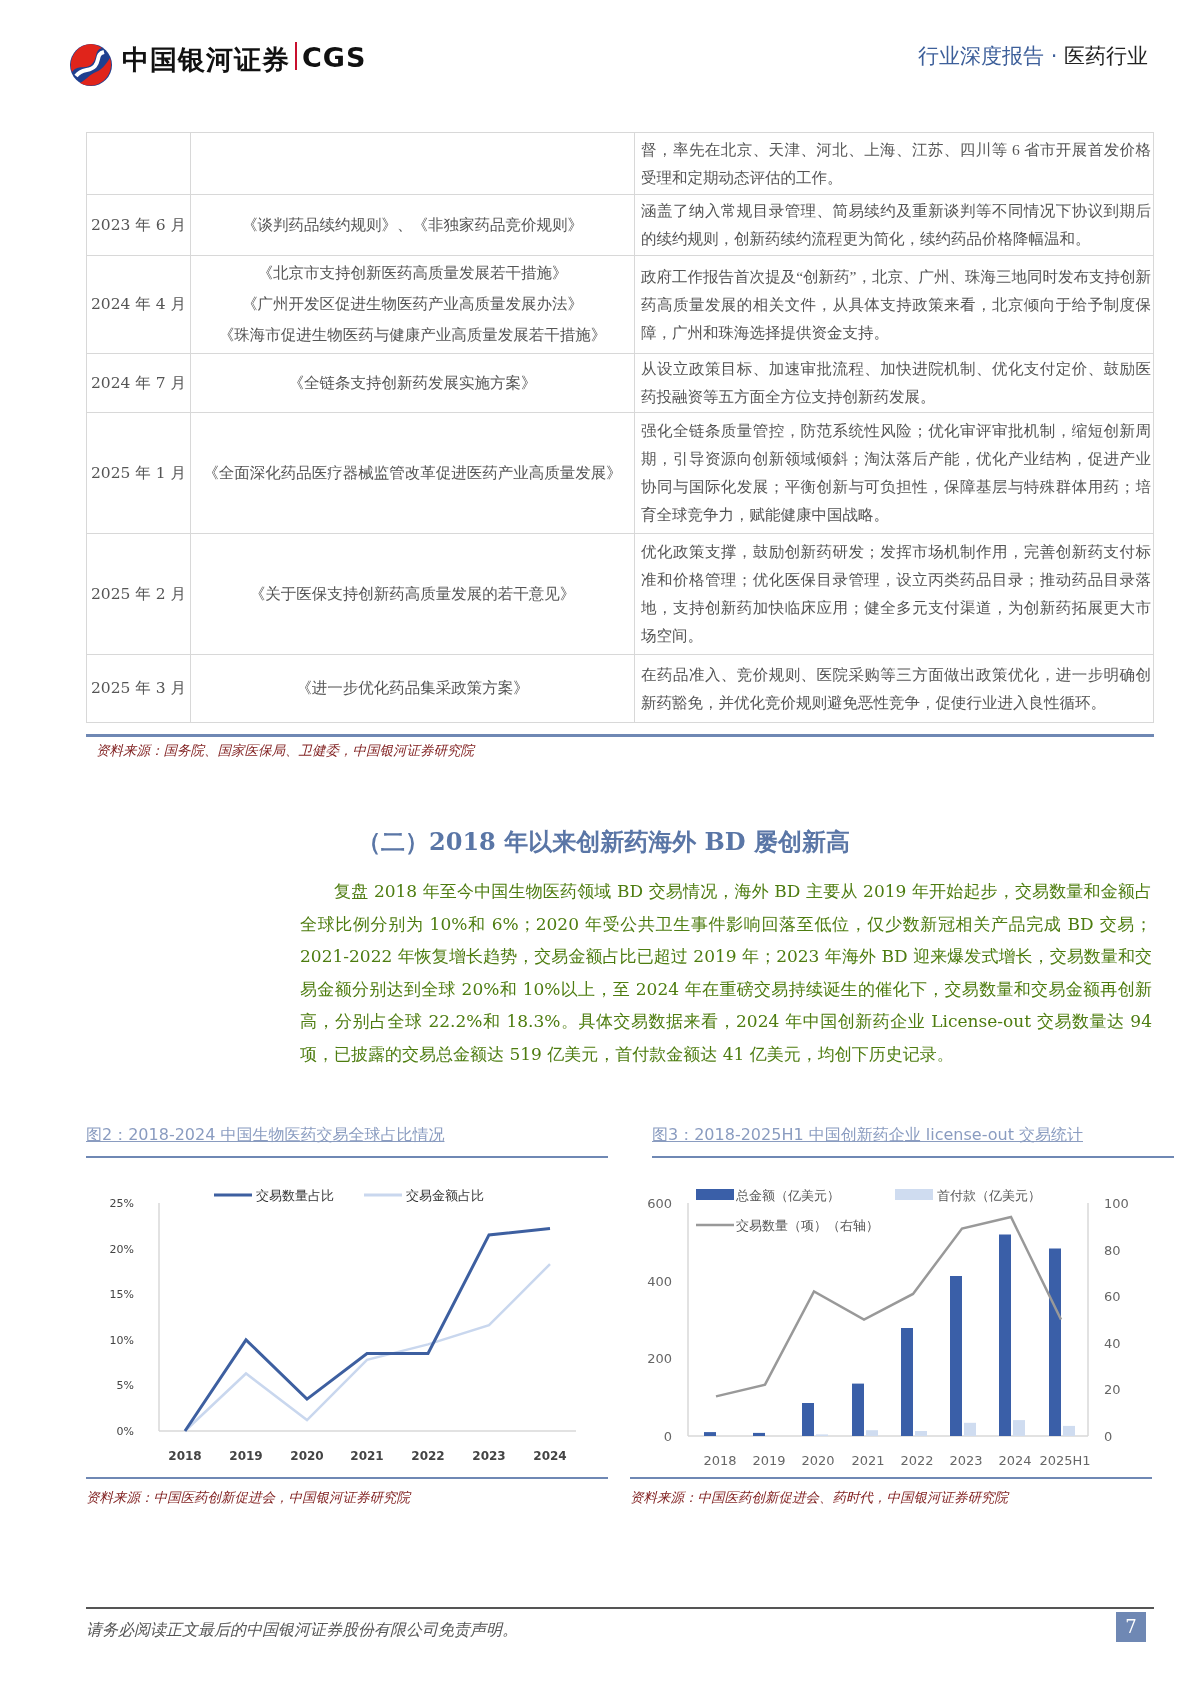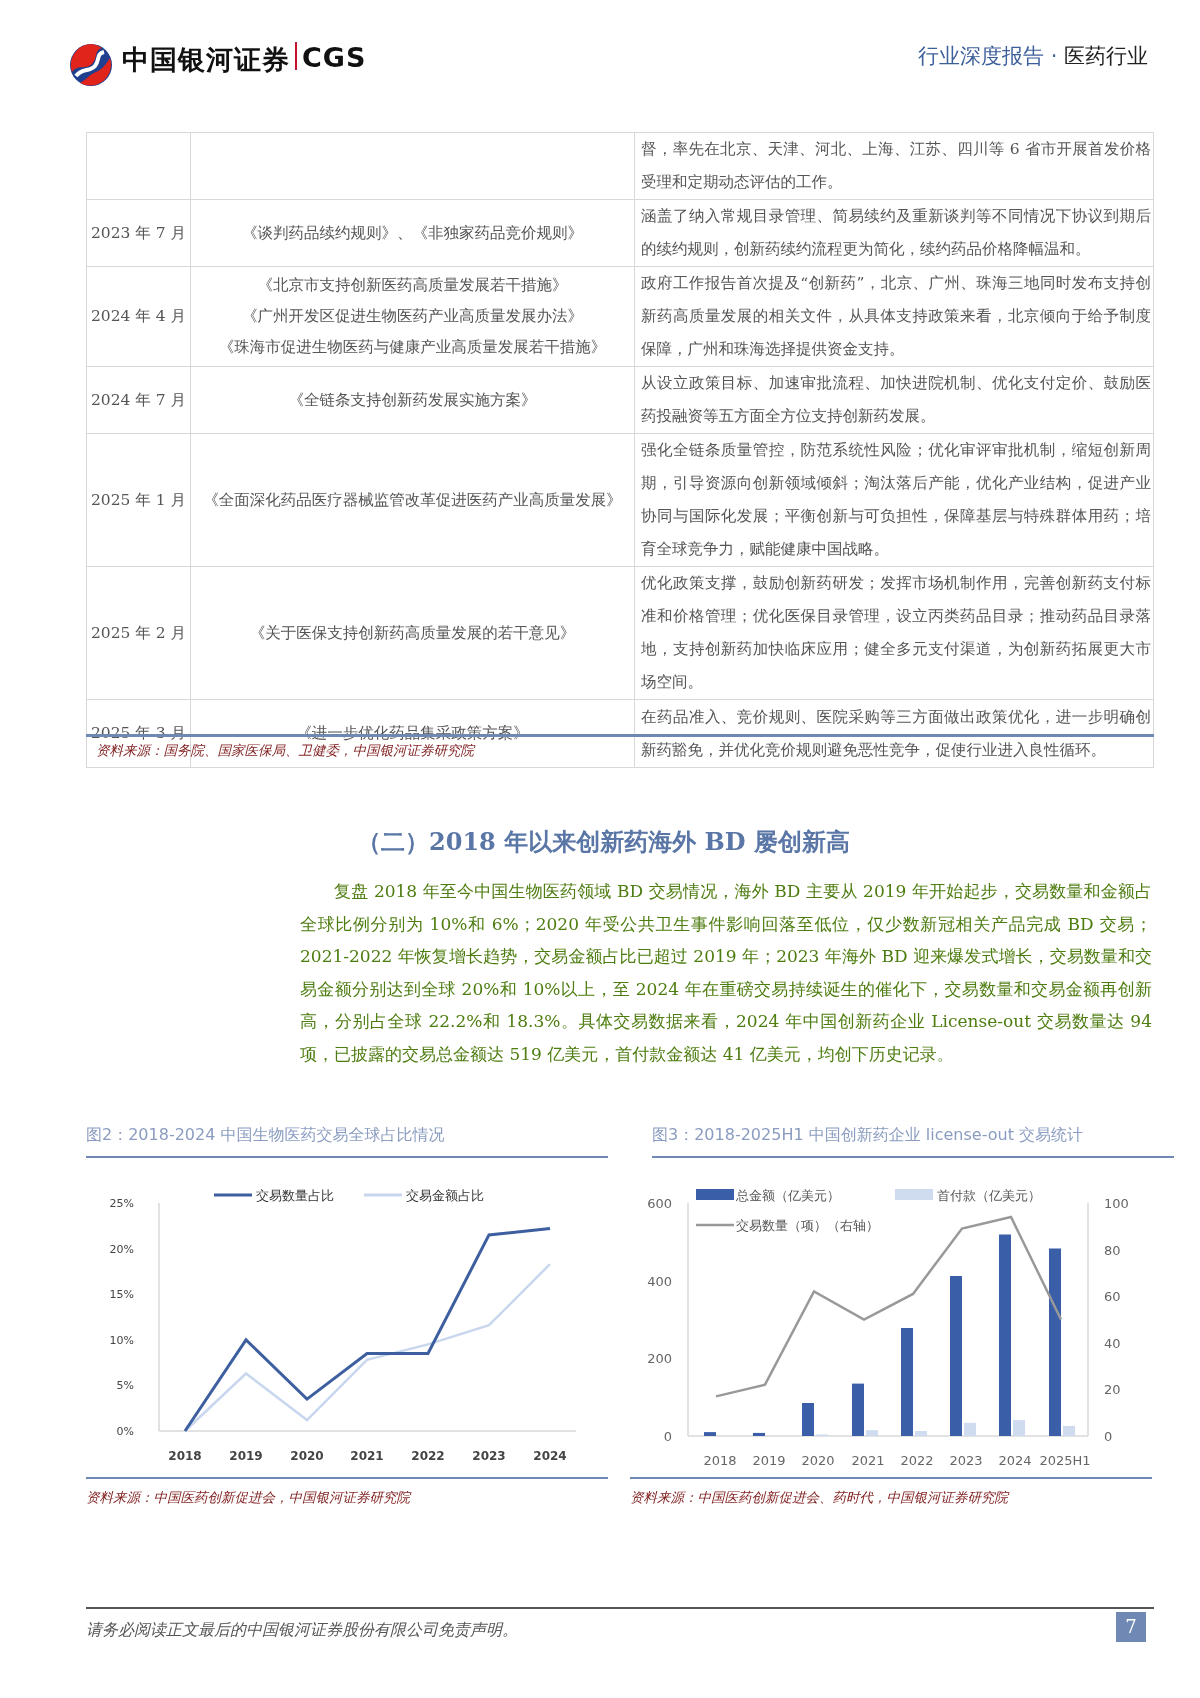--- a/index.html
+++ b/index.html
@@ -9,29 +9,29 @@
   .logo-mark { width: 46px; height: 46px; margin-right: 8px; }
   .logo-text { font-family: "DejaVu Sans", "Liberation Sans", sans-serif; font-weight: bold; font-size: 27px; color: #111; letter-spacing: 1px; }
   .logo-sep { display: inline-block; width: 2px; height: 28px; background: #c8102e; margin: 0 5px; vertical-align: middle; }
   .report-type { position: absolute; right: 0; top: 0; font-family: "DejaVu Sans", "Liberation Sans", sans-serif; font-size: 21px; color: #3d5f9a; }
   .report-type .ind { color: #222; }
 
   table.policy { position: absolute; left: 86px; top: 132px; width: 1068px; border-collapse: collapse; font-size: 15.5px; color: #555; }
   table.policy td { border: 1px solid #d8d8d8; vertical-align: middle; }
   td.c-date { width: 101px; text-align: center; padding: 0 4px; white-space: nowrap; }
   td.c-doc { width: 444px; text-align: center; line-height: 31px; padding: 0 2px; }
-  td.c-desc { line-height: 33px; padding: 0 2px 0 6px; text-align: justify; }
+  td.c-desc { line-height: 28px; padding: 0 2px 0 6px; text-align: justify; font-family: Liberation Serif, serif; }
   .table-bottom { position: absolute; left: 86px; top: 734px; width: 1068px; height: 3px; background: #6f88b4; }
   .src { font-size: 13.5px; color: #7f1d1d; font-style: italic; position: absolute; }
 
   .section-title { position: absolute; left: 357px; top: 826px; font-size: 24px; font-weight: bold; color: #5a76a6; }
   .body-text { position: absolute; left: 300px; top: 875px; width: 852px; font-size: 17px; line-height: 32.5px; color: #4d7c0f; text-align: justify; text-indent: 2em; }
 
   .fig { position: absolute; top: 1125px; width: 522px; }
-  .fig-title { font-family: "DejaVu Sans", "Liberation Sans", sans-serif; font-size: 16px; color: #8a9cc0; height: 28px; }
+  .fig-title { font-family: "DejaVu Sans", "Liberation Sans", sans-serif; font-size: 16px; color: #8a9cc0; height: 28px; text-decoration: underline; }
   .fig-rule { height: 2px; background: #6f88b4; margin-top: 3px; }
   .fig-bottom-rule { position: absolute; height: 1.5px; background: #6f88b4; }
   svg text { font-family: "DejaVu Sans", "Liberation Sans", sans-serif; }
 
   .footer-rule { position: absolute; left: 86px; top: 1607px; width: 1068px; height: 2px; background: #555; }
   .footer-text { position: absolute; left: 86px; top: 1620px; font-size: 16px; color: #555; font-style: italic; }
   .page-num { position: absolute; left: 1116px; top: 1612px; width: 30px; height: 30px; background: #6f88b4; color: #fff; font-size: 18px; text-align: center; line-height: 30px; }
 </style>
 </head>
 <body>
@@ -56,21 +56,21 @@
 <table class="policy">
   <tbody>
     <tr style="height:62px">
       <td class="c-date"></td>
       <td class="c-doc">
           <div></div>
         </td>
       <td class="c-desc">督，率先在北京、天津、河北、上海、江苏、四川等 6 省市开展首发价格受理和定期动态评估的工作。</td>
     </tr>
     <tr style="height:61px">
-      <td class="c-date">2023 年 7 月</td>
+      <td class="c-date">2023 年 6 月</td>
       <td class="c-doc">
           <div>《谈判药品续约规则》、《非独家药品竞价规则》</div>
         </td>
       <td class="c-desc">涵盖了纳入常规目录管理、简易续约及重新谈判等不同情况下协议到期后的续约规则，创新药续约流程更为简化，续约药品价格降幅温和。</td>
     </tr>
     <tr style="height:98px">
       <td class="c-date">2024 年 4 月</td>
       <td class="c-doc">
         <div>《北京市支持创新医药高质量发展若干措施》</div>
         <div>《广州开发区促进生物医药产业高质量发展办法》</div>

